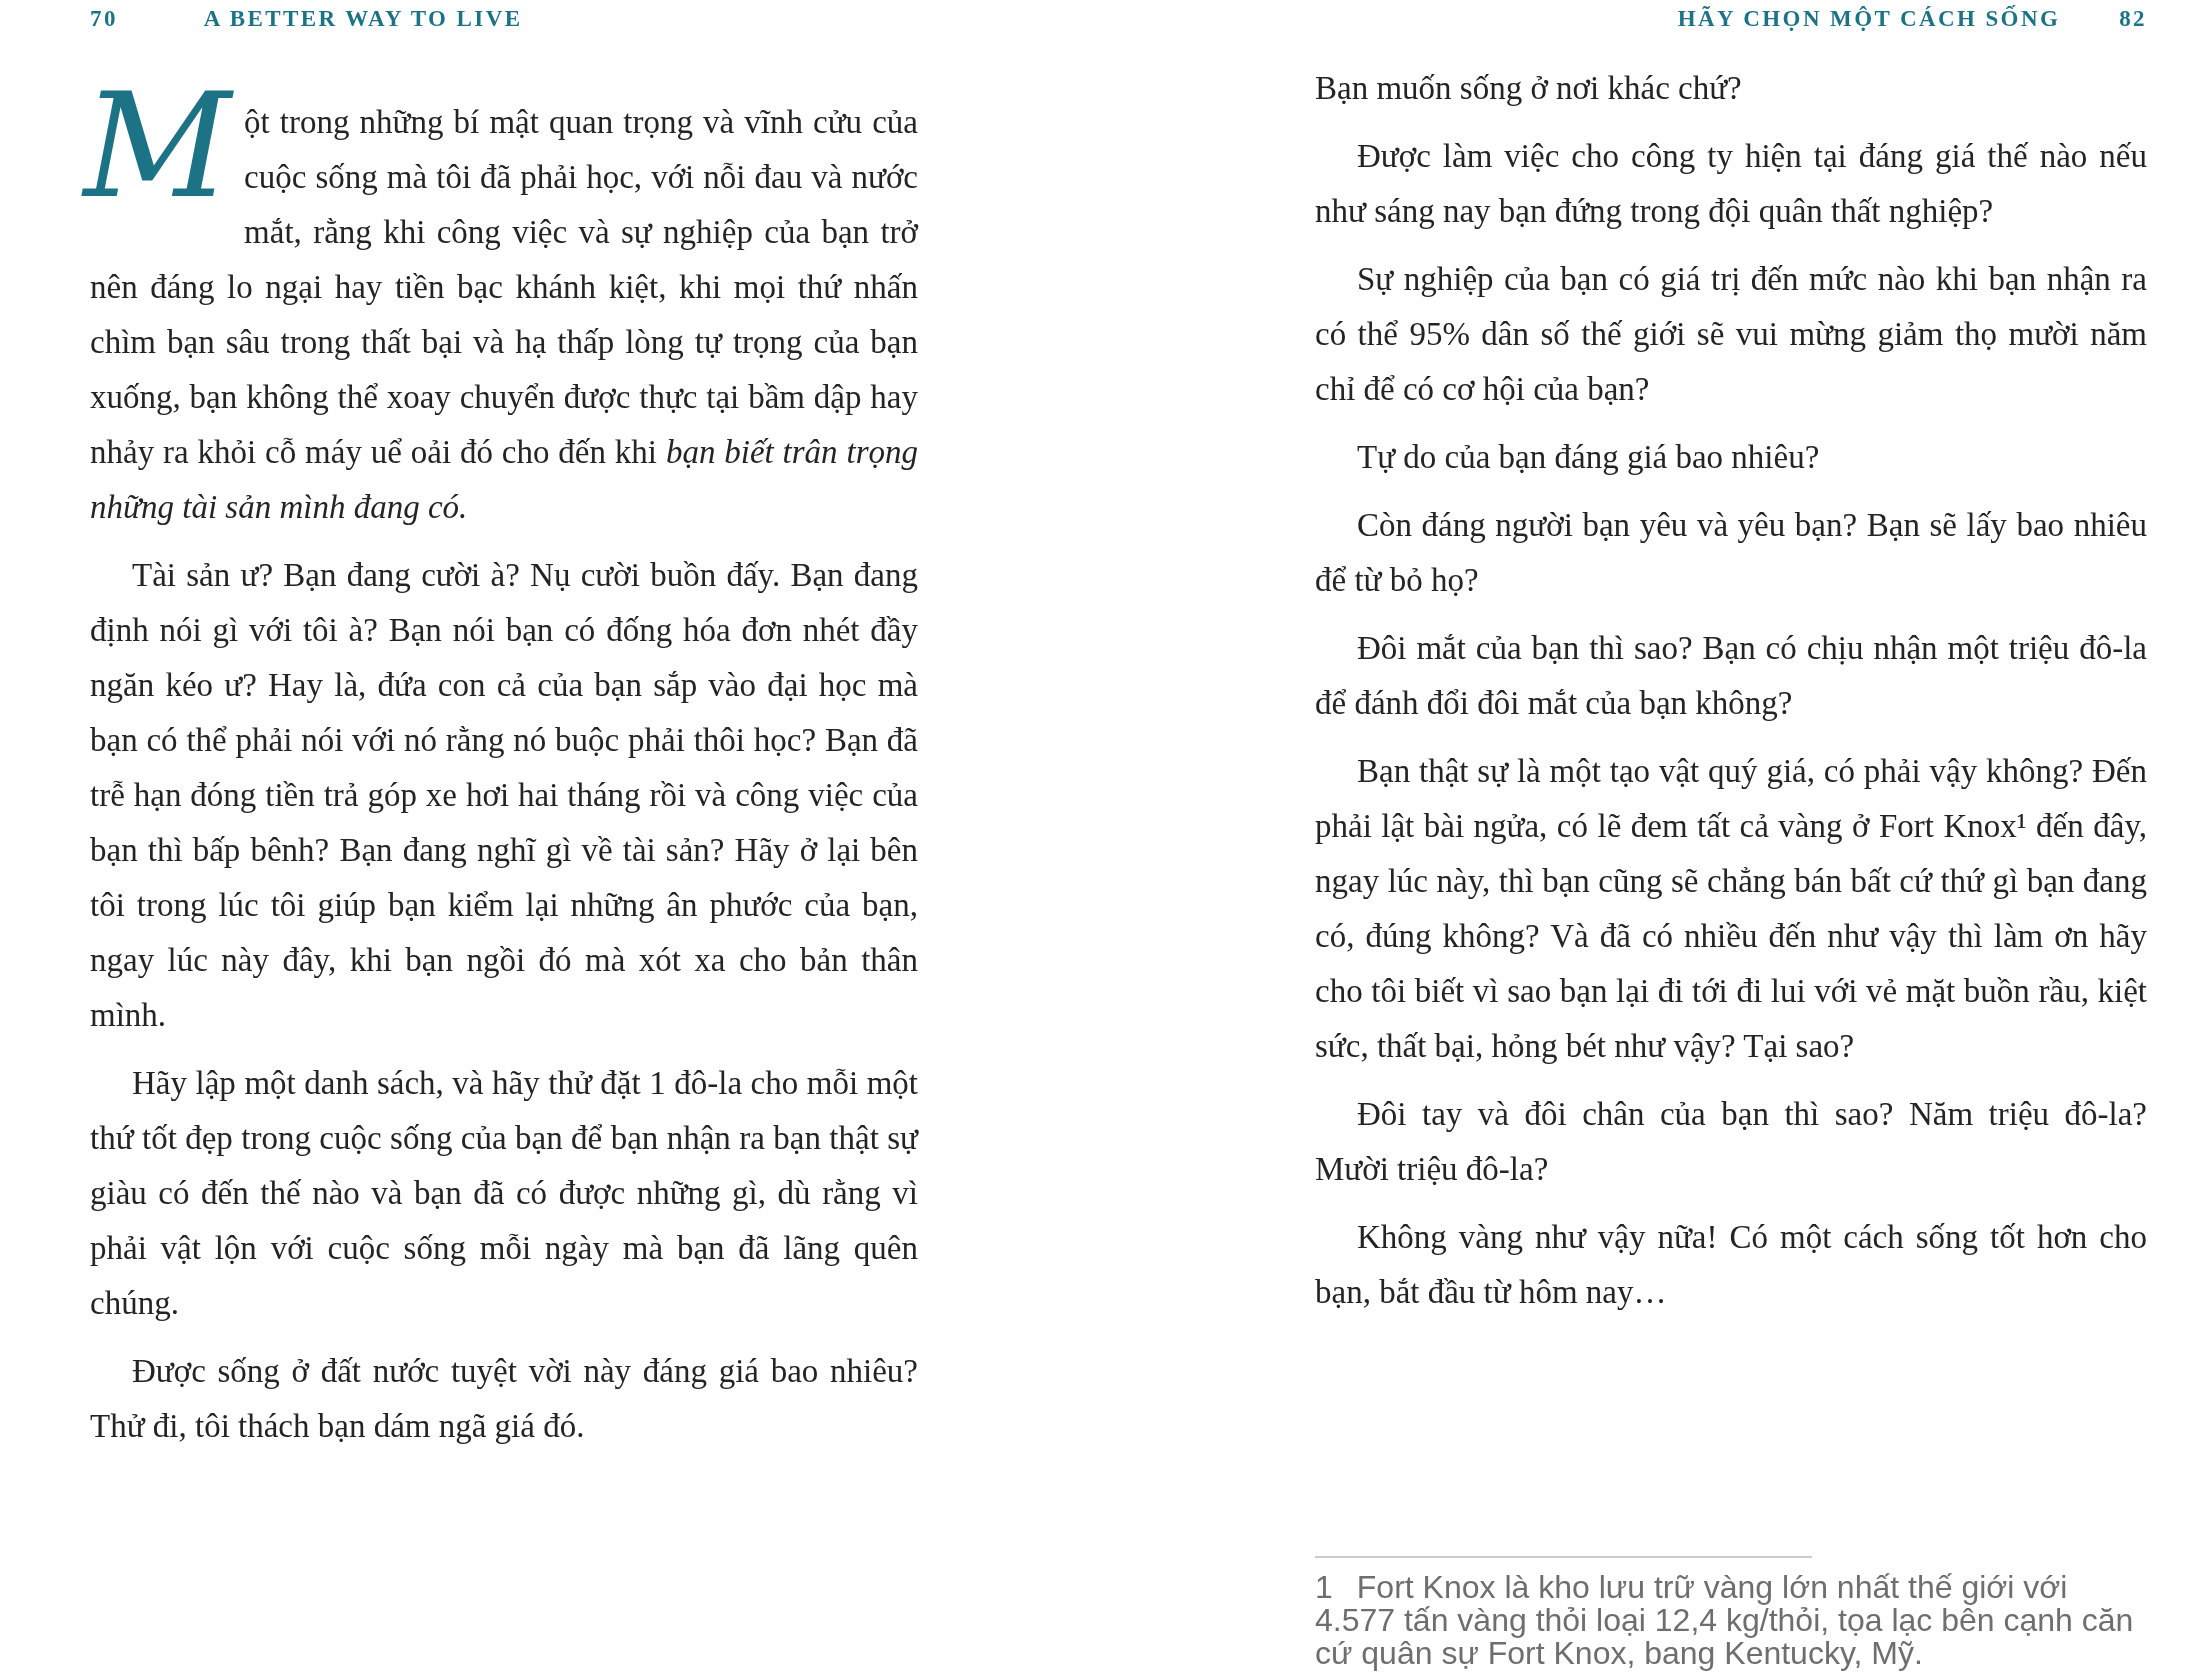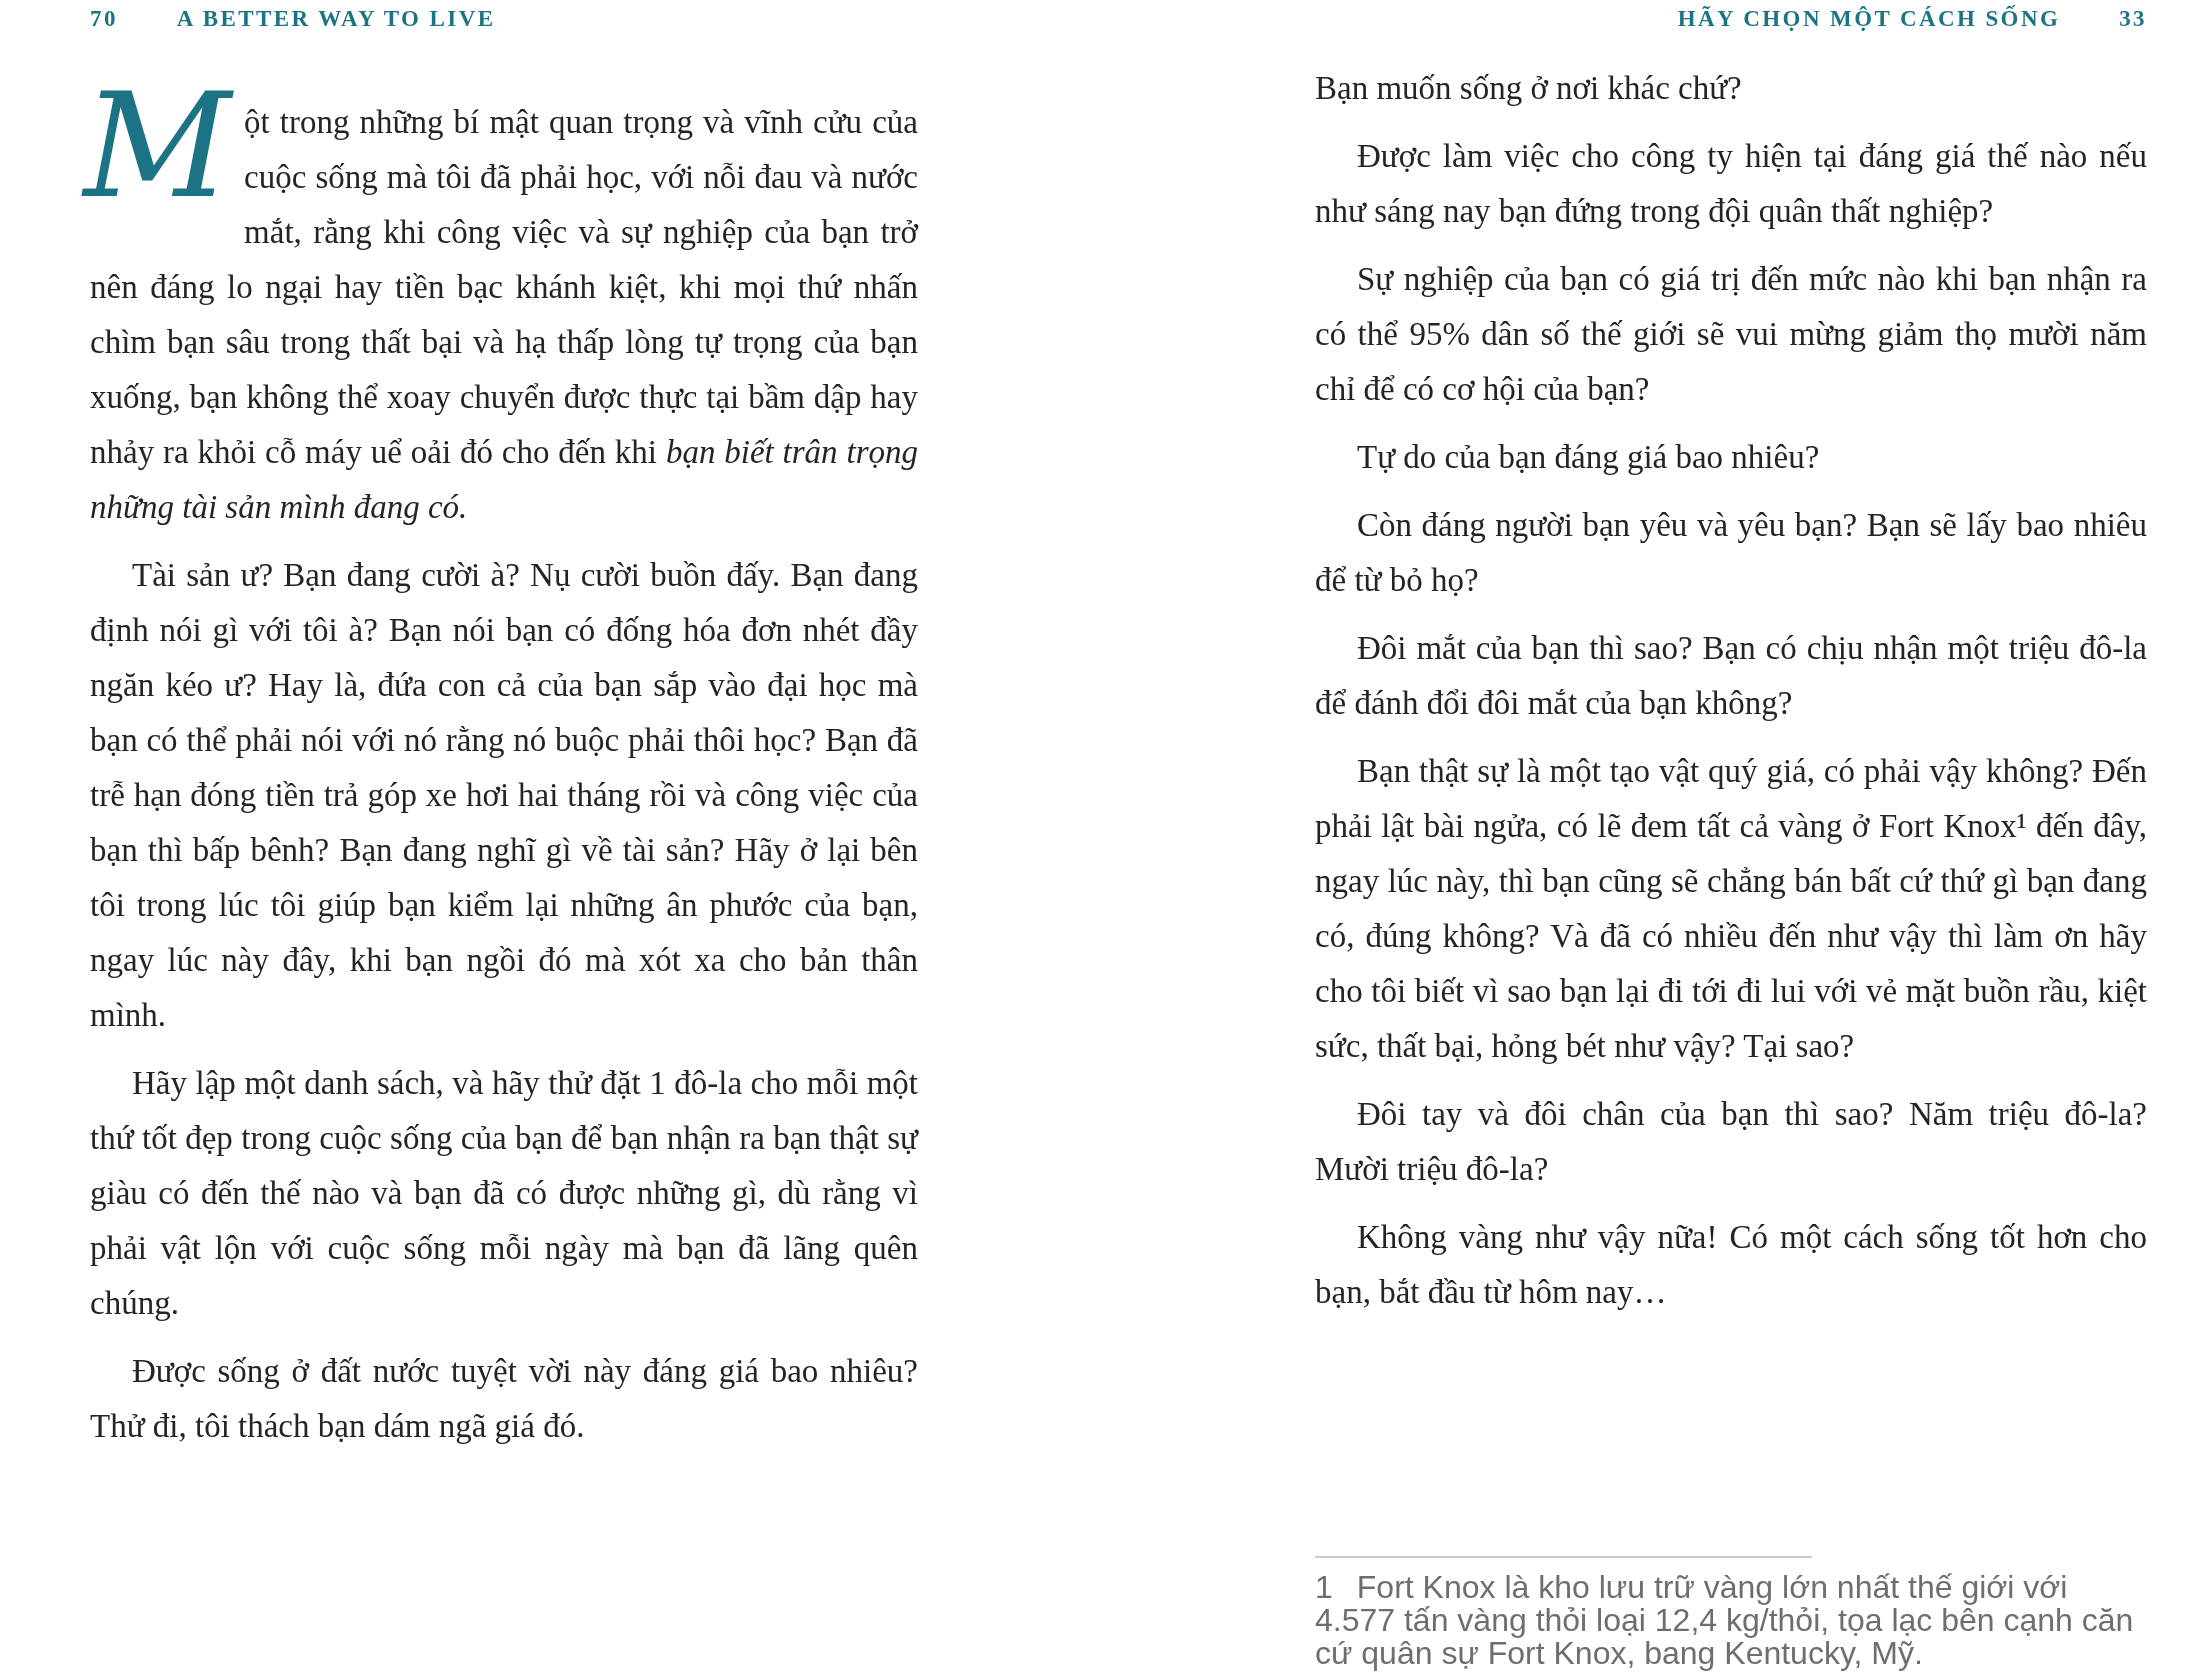--- a/index.html
+++ b/index.html
@@ -20,21 +20,21 @@
   .page-header {
     position: absolute;
     top: 6.4px; left: 0; right: 0;
     display: flex;
     align-items: baseline;
     color: #1d7386;
     font-weight: 700;
     font-size: 23px;
     letter-spacing: 2.4px;
   }
-  .page-header.left-h  { justify-content: flex-start; gap: 59px; }
+  .page-header.left-h  { justify-content: flex-start; gap: 86px; }
   .page-header.right-h { justify-content: flex-end;   gap: 59px; }
   .running-title { white-space: nowrap; }
 
   .page-body {
     position: absolute;
     left: 0; right: 0;
     text-align: justify;
     font-size: 33px;
     line-height: 55px;
   }
@@ -91,21 +91,21 @@
       <p class="para"><span class="drop-cap">M</span><span>ột trong những bí mật quan trọng và vĩnh cửu của cuộc sống mà tôi đã phải học, với nỗi đau và nước mắt, rằng khi công việc và sự nghiệp của bạn trở nên đáng lo ngại hay tiền bạc khánh kiệt, khi mọi thứ nhấn chìm bạn sâu trong thất bại và hạ thấp lòng tự trọng của bạn xuống, bạn không thể xoay chuyển được thực tại bầm dập hay nhảy ra khỏi cỗ máy uể oải đó cho đến khi </span><span class="emph">bạn biết trân trọng những tài sản mình đang có.</span></p>
       <p class="para indent">Tài sản ư? Bạn đang cười à? Nụ cười buồn đấy. Bạn đang định nói gì với tôi à? Bạn nói bạn có đống hóa đơn nhét đầy ngăn kéo ư? Hay là, đứa con cả của bạn sắp vào đại học mà bạn có thể phải nói với nó rằng nó buộc phải thôi học? Bạn đã trễ hạn đóng tiền trả góp xe hơi hai tháng rồi và công việc của bạn thì bấp bênh? Bạn đang nghĩ gì về tài sản? Hãy ở lại bên tôi trong lúc tôi giúp bạn kiểm lại những ân phước của bạn, ngay lúc này đây, khi bạn ngồi đó mà xót xa cho bản thân mình.</p>
       <p class="para indent">Hãy lập một danh sách, và hãy thử đặt 1 đô-la cho mỗi một thứ tốt đẹp trong cuộc sống của bạn để bạn nhận ra bạn thật sự giàu có đến thế nào và bạn đã có được những gì, dù rằng vì phải vật lộn với cuộc sống mỗi ngày mà bạn đã lãng quên chúng.</p>
       <p class="para indent">Được sống ở đất nước tuyệt vời này đáng giá bao nhiêu? Thử đi, tôi thách bạn dám ngã giá đó.</p>
     </div>
   </div>
 
   <div class="page page-right">
     <div class="page-header right-h">
       <span class="running-title">HÃY CHỌN MỘT CÁCH SỐNG</span>
-      <span class="page-num">33</span>
+      <span class="page-num">82</span>
     </div>
 
     <div class="page-body">
       <p class="para">Bạn muốn sống ở nơi khác chứ?</p>
       <p class="para indent">Được làm việc cho công ty hiện tại đáng giá thế nào nếu như sáng nay bạn đứng trong đội quân thất nghiệp?</p>
       <p class="para indent">Sự nghiệp của bạn có giá trị đến mức nào khi bạn nhận ra có thể 95% dân số thế giới sẽ vui mừng giảm thọ mười năm chỉ để có cơ hội của bạn?</p>
       <p class="para indent">Tự do của bạn đáng giá bao nhiêu?</p>
       <p class="para indent">Còn đáng người bạn yêu và yêu bạn? Bạn sẽ lấy bao nhiêu để từ bỏ họ?</p>
       <p class="para indent">Đôi mắt của bạn thì sao? Bạn có chịu nhận một triệu đô-la để đánh đổi đôi mắt của bạn không?</p>
       <p class="para indent">Bạn thật sự là một tạo vật quý giá, có phải vậy không? Đến phải lật bài ngửa, có lẽ đem tất cả vàng ở Fort Knox¹ đến đây, ngay lúc này, thì bạn cũng sẽ chẳng bán bất cứ thứ gì bạn đang có, đúng không? Và đã có nhiều đến như vậy thì làm ơn hãy cho tôi biết vì sao bạn lại đi tới đi lui với vẻ mặt buồn rầu, kiệt sức, thất bại, hỏng bét như vậy? Tại sao?</p>

